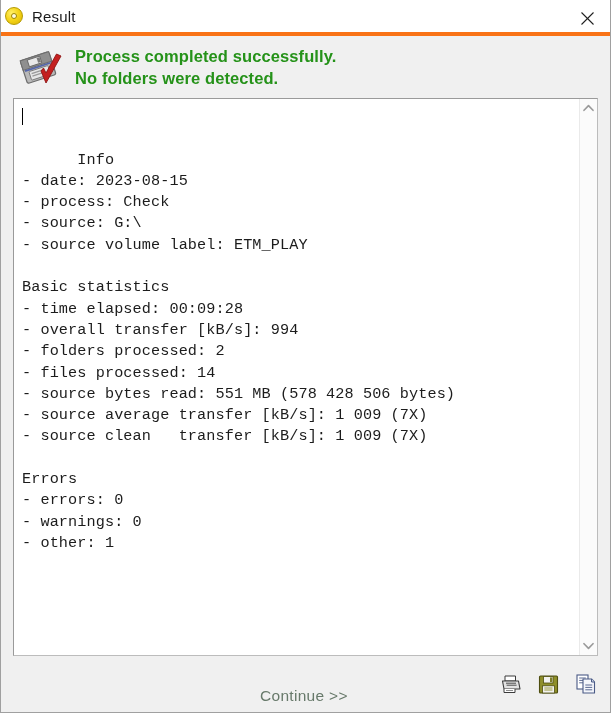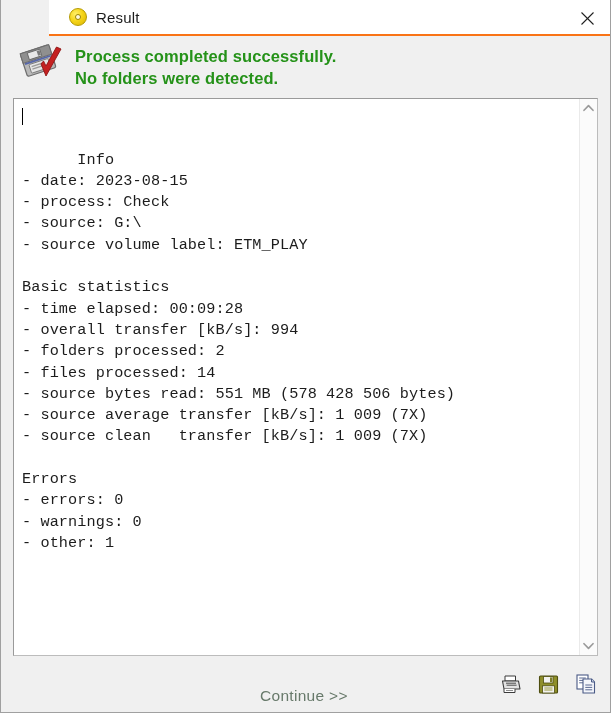--- a/index.html
+++ b/index.html
@@ -27,25 +27,24 @@
     flex-direction: column;
   }
 
   
   .titlebar {
     height: 36px;
     min-height: 36px;
     background: #ffffff;
     display: flex;
     align-items: center;
-    padding-left: 20px;
-    box-sizing: border-box;
-    position: relative;
-    border-bottom: 2px solid #f97316;
-    margin-left: 48px;
+    padding-left: 4px;
+    box-sizing: border-box;
+    position: relative;
+    border-bottom: 4px solid #f97316;
   }
   .title-icon {
     width: 18px;
     height: 18px;
     flex: 0 0 18px;
     margin-right: 9px;
     position: relative;
   }
   .disc-outer {
     position: absolute;
@@ -82,20 +81,21 @@
     cursor: pointer;
   }
   .close-btn svg { display: block; }
 
   
   .banner {
     height: 62px;
     min-height: 62px;
     background: #f0f0f0;
     display: flex;
+    align-items: center;
     padding: 0 0 0 14px;
     box-sizing: border-box;
   }
   .banner-icon {
     width: 50px;
     height: 48px;
     flex: 0 0 50px;
     position: relative;
     margin-right: 10px;
   }

